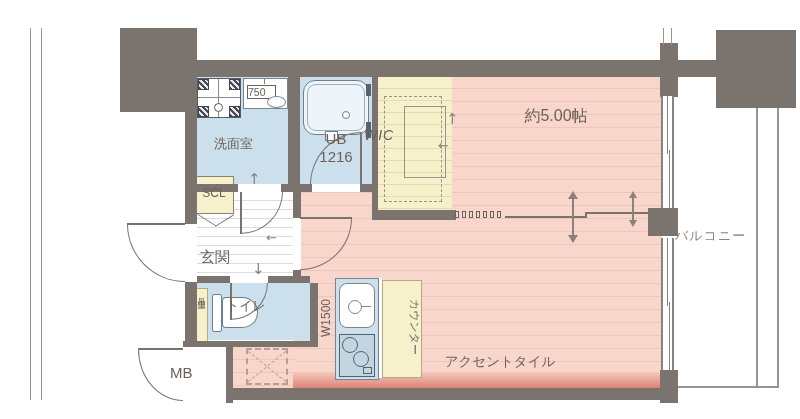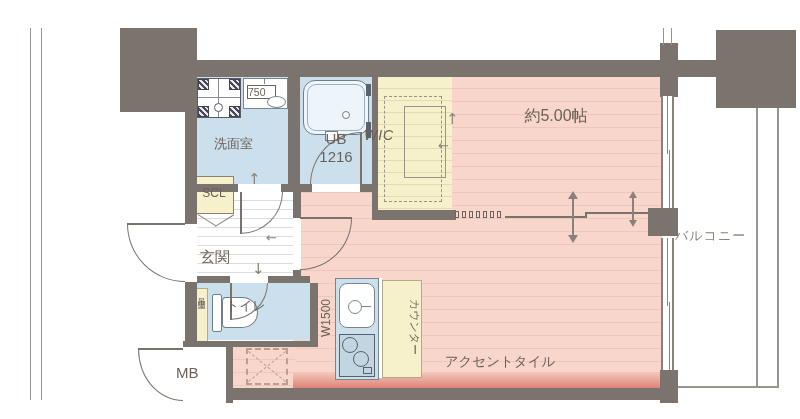--- a/index.html
+++ b/index.html
@@ -192,16 +192,16 @@
   <div class="lbl" style="left:450px;top:106px;width:212px;text-align:center;font-size:16px;">
     <div>約5.00帖</div>
   </div>
   <div class="lbl" style="left:400px;top:354px;width:200px;text-align:center;font-size:13.5px;">アクセントタイル</div>
   <div class="lbl" style="left:372px;top:320px;width:84px;height:14px;text-align:center;font-size:11px;transform:rotate(90deg);">カウンター</div>
   <div class="lbl" style="left:288px;top:311px;width:76px;height:14px;text-align:center;font-size:12px;transform:rotate(-90deg);">W1500</div>
   <div class="lbl" style="left:200px;top:224px;font-size:15px;margin-top:24px;">玄関</div>
   <div class="lbl" style="left:194px;top:186px;width:40px;text-align:center;font-size:12px;">SCL</div>
   <div class="lbl" style="left:226px;top:298px;font-size:13px;">トイレ</div>
   <div class="lbl" style="left:196px;top:292px;font-size:8px;writing-mode:vertical-rl;text-orientation:upright;letter-spacing:1px;">吊棚上</div>
-  <div class="lbl" style="left:176px;top:364px;font-size:15px;">MB</div>
+  <div class="lbl" style="left:170px;top:364px;font-size:15px;">MB</div>
   <div class="lbl" style="left:675px;top:228px;font-size:13px;color:#8a837c;letter-spacing:1px;">バルコニー</div>
 
 </div>
 
 </body></html>

